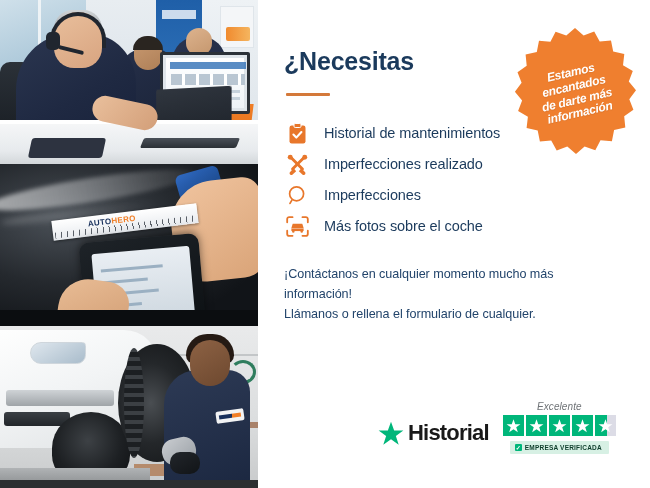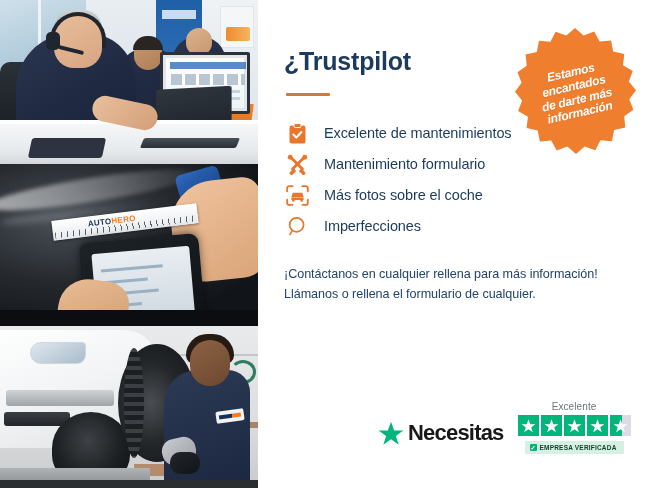--- a/index.html
+++ b/index.html
@@ -228,21 +228,21 @@
     position: absolute;
     left: 120px;
     bottom: 34px;
     display: flex;
     align-items: flex-end;
     gap: 14px;
   }
   .tp-logo { display: flex; align-items: center; gap: 4px; padding-bottom: 8px; }
   .tp-word { font-size: 22px; font-weight: 700; color: #191919; letter-spacing: -0.8px; }
   .tp-right { display: flex; flex-direction: column; align-items: center; gap: 3px; }
-  .tp-excelente { font-size: 10px; color: #6f7377; letter-spacing: .1px; }
+  .tp-excelente { font-size: 10px; color: #6f7377; letter-spacing: .1px; font-style: italic; }
   .tp-stars { display: flex; gap: 2px; }
   .tp-star {
     width: 21px; height: 21px;
     background: #00b67a;
     display: flex; align-items: center; justify-content: center;
     position: relative;
   }
   .tp-star.half { background: #dcdce6; }
   .tp-star.half:before {
     content:""; position:absolute; left:0; top:0; width:58%; height:100%;
@@ -382,92 +382,92 @@
       <div class="p3-glove2"></div>
       <div class="p3-lift"></div>
       <div class="p3-floor"></div>
     </div>
 
   </div>
 
   <div class="content">
 
     <h1 class="heading">
-      <span>¿Trustpilot</span><br>
+      <span>¿Necesitas</span><br>
     </h1>
 
     <div class="rule"></div>
 
     <div class="features">
 
       <div class="feature">
         <span class="f-ico">
           <svg width="19" height="21" viewBox="0 0 19 21">
             <rect x="1.5" y="2.5" width="16" height="18" rx="2.2" fill="#e8772b"></rect>
             <rect x="6" y="0.5" width="7" height="4" rx="1.2" fill="#e8772b" stroke="#ffffff" stroke-width="1"></rect>
             <path d="M5.4 11.6l2.9 3 5.1-5.6" fill="none" stroke="#ffffff" stroke-width="2.1" stroke-linecap="round" stroke-linejoin="round"></path>
           </svg>
         </span>
-        <span class="f-label">Excelente de mantenimientos</span>
+        <span class="f-label">Historial de mantenimientos</span>
       </div>
 
       <div class="feature">
         <span class="f-ico">
           <svg width="21" height="21" viewBox="0 0 22 22">
             <path d="M3.6 3.2l12.6 12.6" stroke="#e8772b" stroke-width="3" stroke-linecap="round"></path>
             <path d="M18.4 3.2L5.8 15.8" stroke="#e8772b" stroke-width="3" stroke-linecap="round"></path>
             <circle cx="3.4" cy="3.4" r="2.6" fill="#e8772b"></circle>
             <circle cx="18.6" cy="3.4" r="2.6" fill="#e8772b"></circle>
             <path d="M15 15l4 4.2a1.9 1.9 0 0 1-2.6 2.6L12.4 18z" fill="#e8772b"></path>
             <path d="M7 15l-4 4.2a1.9 1.9 0 0 0 2.6 2.6L9.6 18z" fill="#e8772b"></path>
           </svg>
         </span>
-        <span class="f-label">Mantenimiento formulario</span>
+        <span class="f-label">Imperfecciones realizado</span>
+      </div>
+
+      <div class="feature">
+        <span class="f-ico">
+          <svg width="20" height="20" viewBox="0 0 20 20">
+            <circle cx="9.6" cy="8.8" r="7" fill="none" stroke="#e8772b" stroke-width="1.7"></circle>
+            <path d="M5.2 14.6L3 18.4" stroke="#e8772b" stroke-width="1.7" stroke-linecap="round"></path>
+          </svg>
+        </span>
+        <span class="f-label">Imperfecciones</span>
       </div>
 
       <div class="feature">
         <span class="f-ico">
           <svg width="23" height="21" viewBox="0 0 24 22">
             <path d="M1.2 6.6V3.2A2 2 0 0 1 3.2 1.2h3.6" fill="none" stroke="#e8772b" stroke-width="1.9" stroke-linecap="round"></path>
             <path d="M22.8 6.6V3.2a2 2 0 0 0-2-2h-3.6" fill="none" stroke="#e8772b" stroke-width="1.9" stroke-linecap="round"></path>
             <path d="M1.2 15.4v3.4a2 2 0 0 0 2 2h3.6" fill="none" stroke="#e8772b" stroke-width="1.9" stroke-linecap="round"></path>
             <path d="M22.8 15.4v3.4a2 2 0 0 1-2 2h-3.6" fill="none" stroke="#e8772b" stroke-width="1.9" stroke-linecap="round"></path>
             <path d="M5.6 13.4h12.8v2.4H5.6z" fill="#e8772b"></path>
             <path d="M7 8.2h10l1.6 5H5.4z" fill="#e8772b"></path>
             <circle cx="7.6" cy="16.2" r="1.3" fill="#e8772b"></circle>
             <circle cx="16.4" cy="16.2" r="1.3" fill="#e8772b"></circle>
           </svg>
         </span>
         <span class="f-label">Más fotos sobre el coche</span>
       </div>
 
-      <div class="feature">
-        <span class="f-ico">
-          <svg width="20" height="20" viewBox="0 0 20 20">
-            <circle cx="9.6" cy="8.8" r="7" fill="none" stroke="#e8772b" stroke-width="1.7"></circle>
-            <path d="M5.2 14.6L3 18.4" stroke="#e8772b" stroke-width="1.7" stroke-linecap="round"></path>
-          </svg>
-        </span>
-        <span class="f-label">Imperfecciones</span>
-      </div>
-
 
     </div>
 
     <p class="contact">
-      <span>¡Contáctanos en cualquier rellena para más información!</span><br>
+      <span>¡Contáctanos en cualquier momento mucho más información!</span><br>
       <span>Llámanos o rellena el formulario de cualquier.</span>
     </p>
 
     <div class="tp-wrap">
       <div class="tp-logo">
         <svg width="26" height="25" viewBox="0 0 24 23">
           <path d="M12 0.6l2.9 8.1h8.5l-6.9 5 2.6 8.2-7.1-5.1-7.1 5.1 2.6-8.2-6.9-5h8.5z" fill="#00b67a"></path>
         </svg>
-        <span class="tp-word">Necesitas</span>
+        <span class="tp-word">Historial</span>
       </div>
 
       <div class="tp-right">
         <span class="tp-excelente">Excelente</span>
         <div class="tp-stars">
           <span class="tp-star">
             <svg width="15" height="14" viewBox="0 0 24 23">
                 <path d="M12 0.6l2.9 8.1h8.5l-6.9 5 2.6 8.2-7.1-5.1-7.1 5.1 2.6-8.2-6.9-5h8.5z" fill="#ffffff"></path>
               </svg>
           </span>

